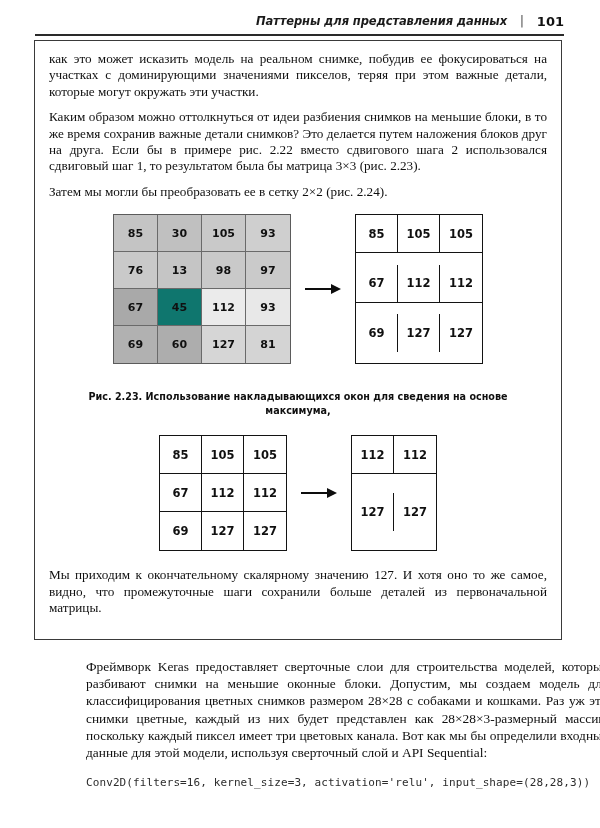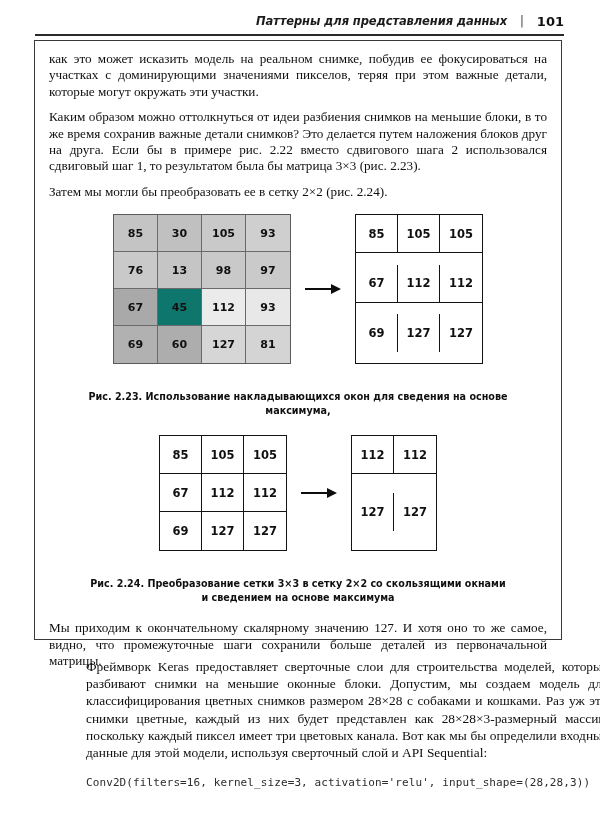--- a/index.html
+++ b/index.html
@@ -267,24 +267,20 @@
 
       <div class="grid g2 plain">
         <div class="cell">112</div>
         <div class="cell">112</div>
         <div class="cell">127</div>
         <div class="cell">127</div>
       </div>
 
     </div>
 
-    <div class="fig-caption">
-      <span>Рис. 2.24. Преобразование сетки 3×3 в сетку 2×2 со скользящими окнами</span><br>
-      <span>и сведением на основе максимума</span>
-    </div>
   </div>
 
   <p class="body-text" style="margin-top:16px;">Мы приходим к окончательному скалярному значению 127. И хотя оно то же самое, видно, что промежуточные шаги сохранили больше деталей из первоначальной матрицы.</p>
 
 </div>
 
 <div class="after-box">
   <p class="body-text">Фреймворк Keras предоставляет сверточные слои для строительства моделей, которые разбивают снимки на меньшие оконные блоки. Допустим, мы создаем модель для классифицирования цветных снимков размером 28×28 с собаками и кошками. Раз уж эти снимки цветные, каждый из них будет представлен как 28×28×3-размерный массив, поскольку каждый пиксел имеет три цветовых канала. Вот как мы бы определили входные данные для этой модели, используя сверточный слой и API Sequential:</p>
   <div class="code-line">Conv2D(filters=16, kernel_size=3, activation='relu', input_shape=(28,28,3))</div>
 </div>

